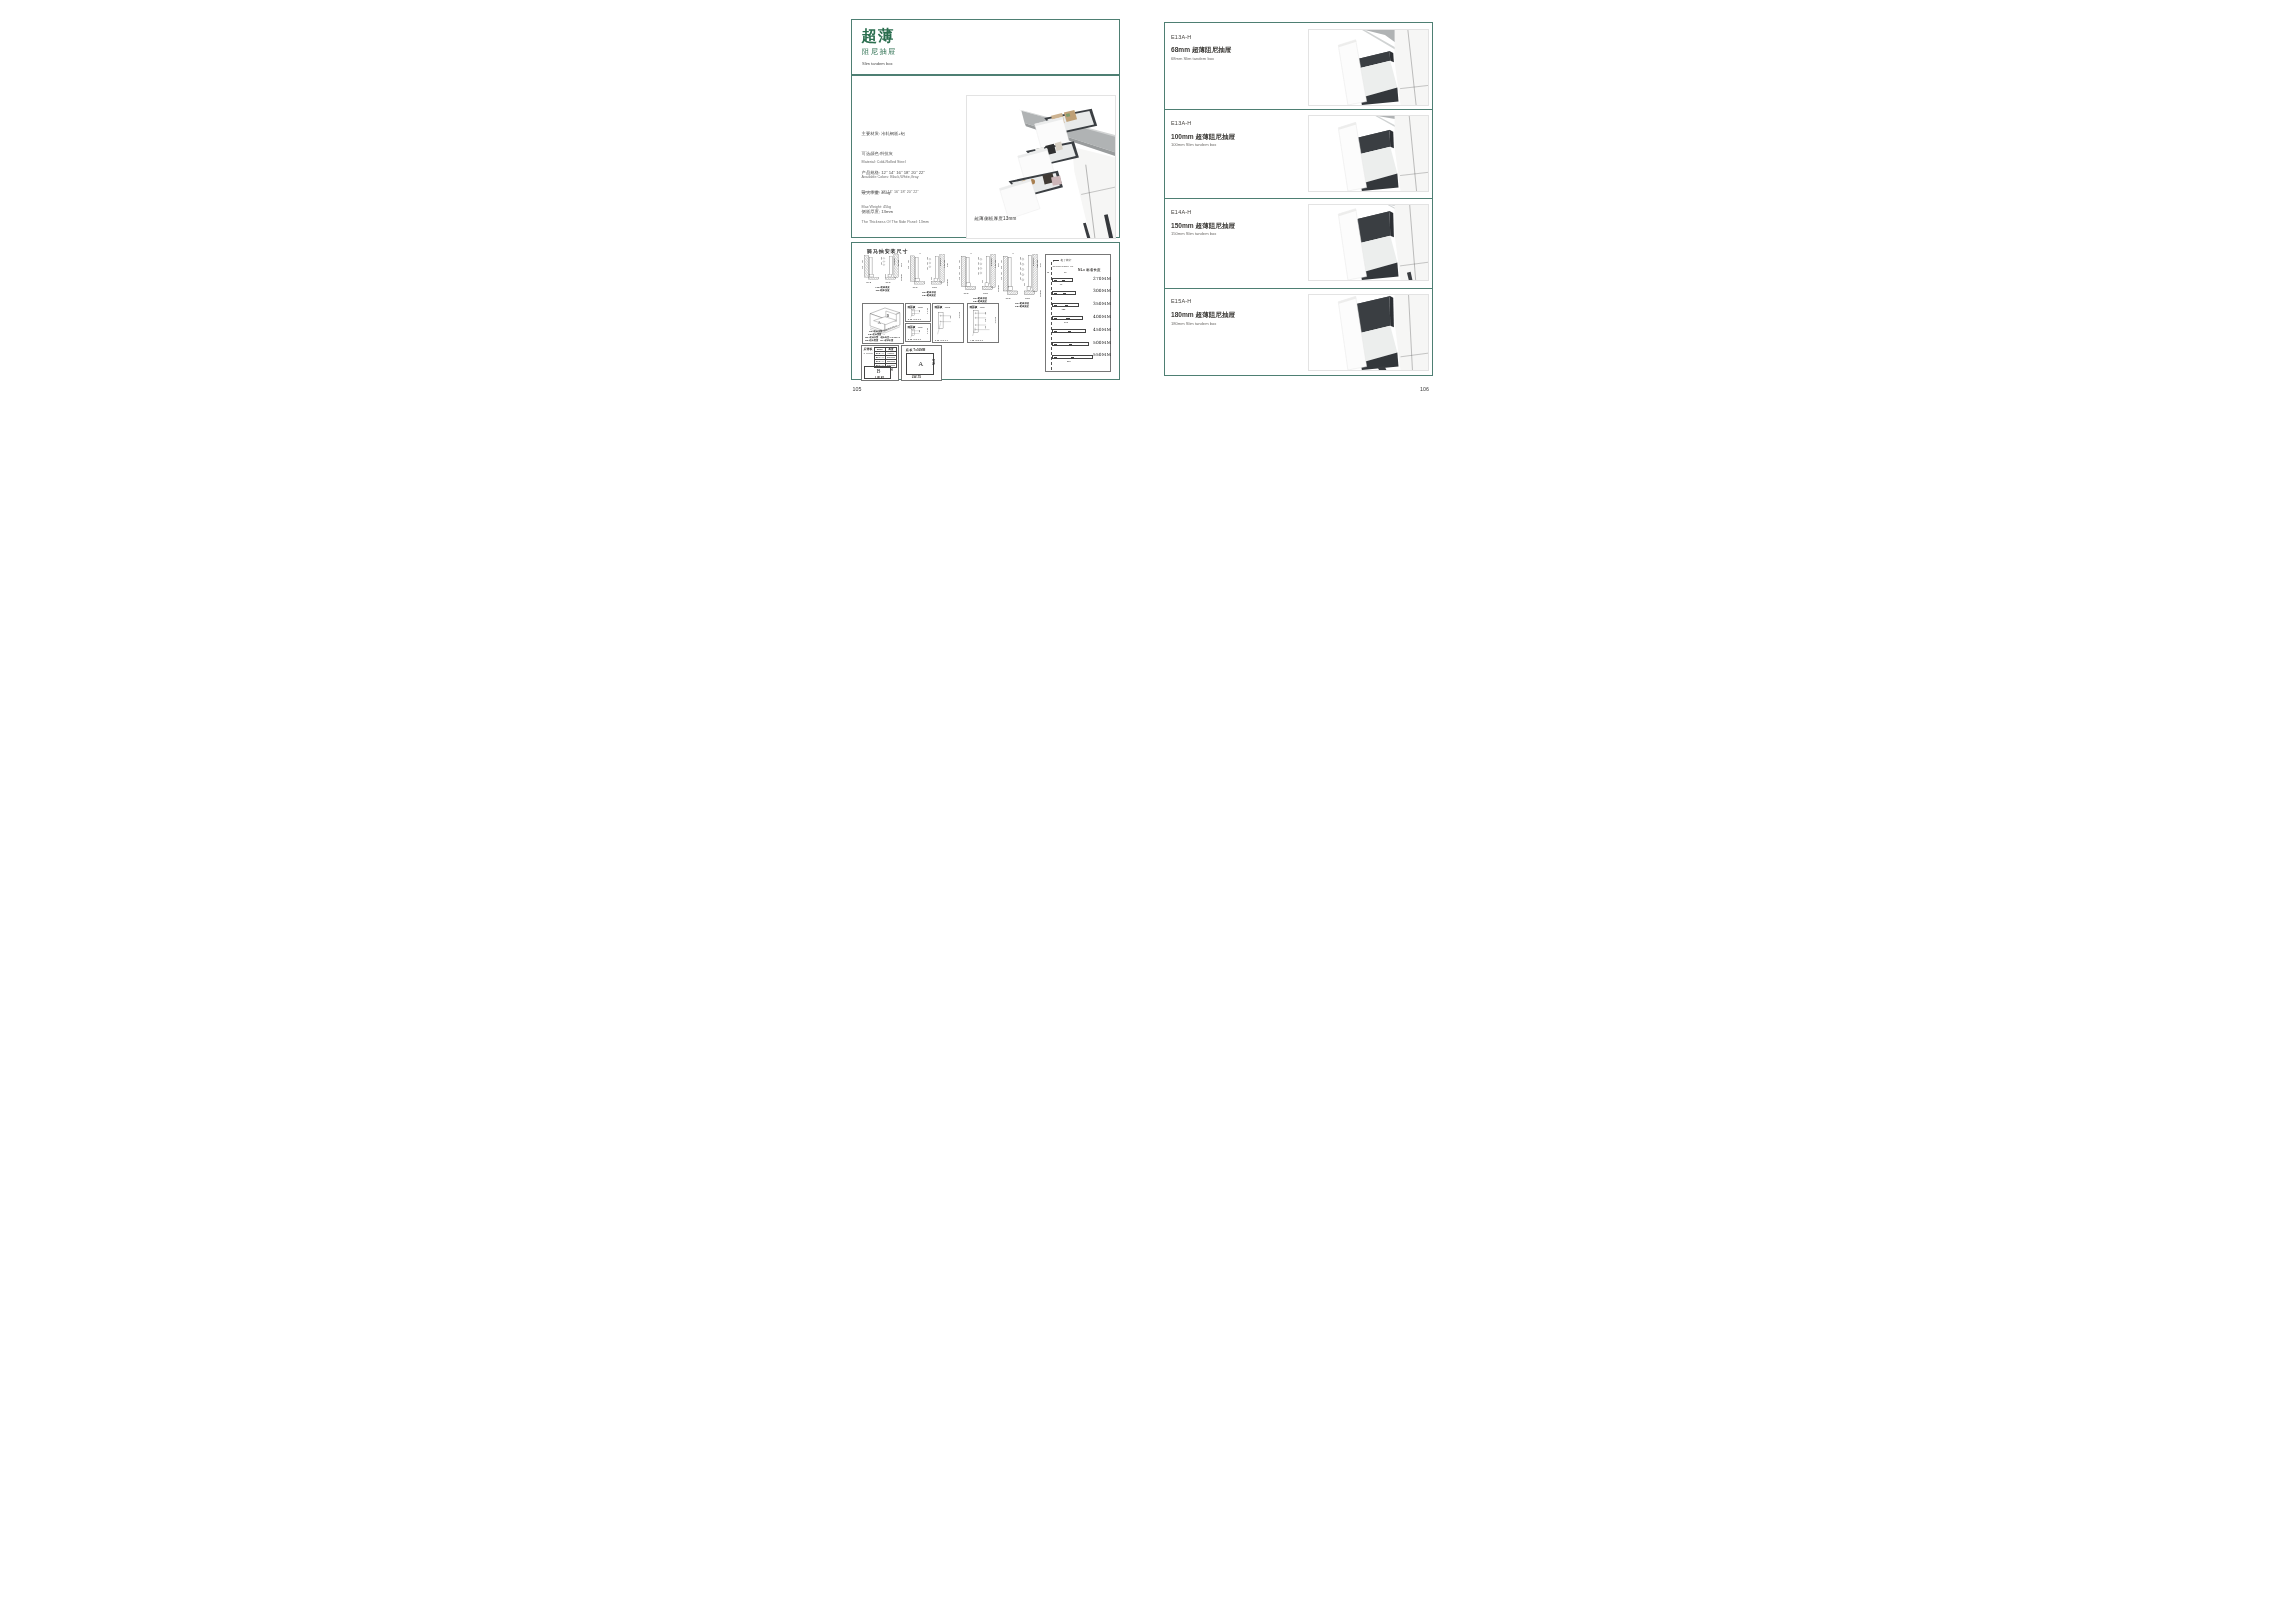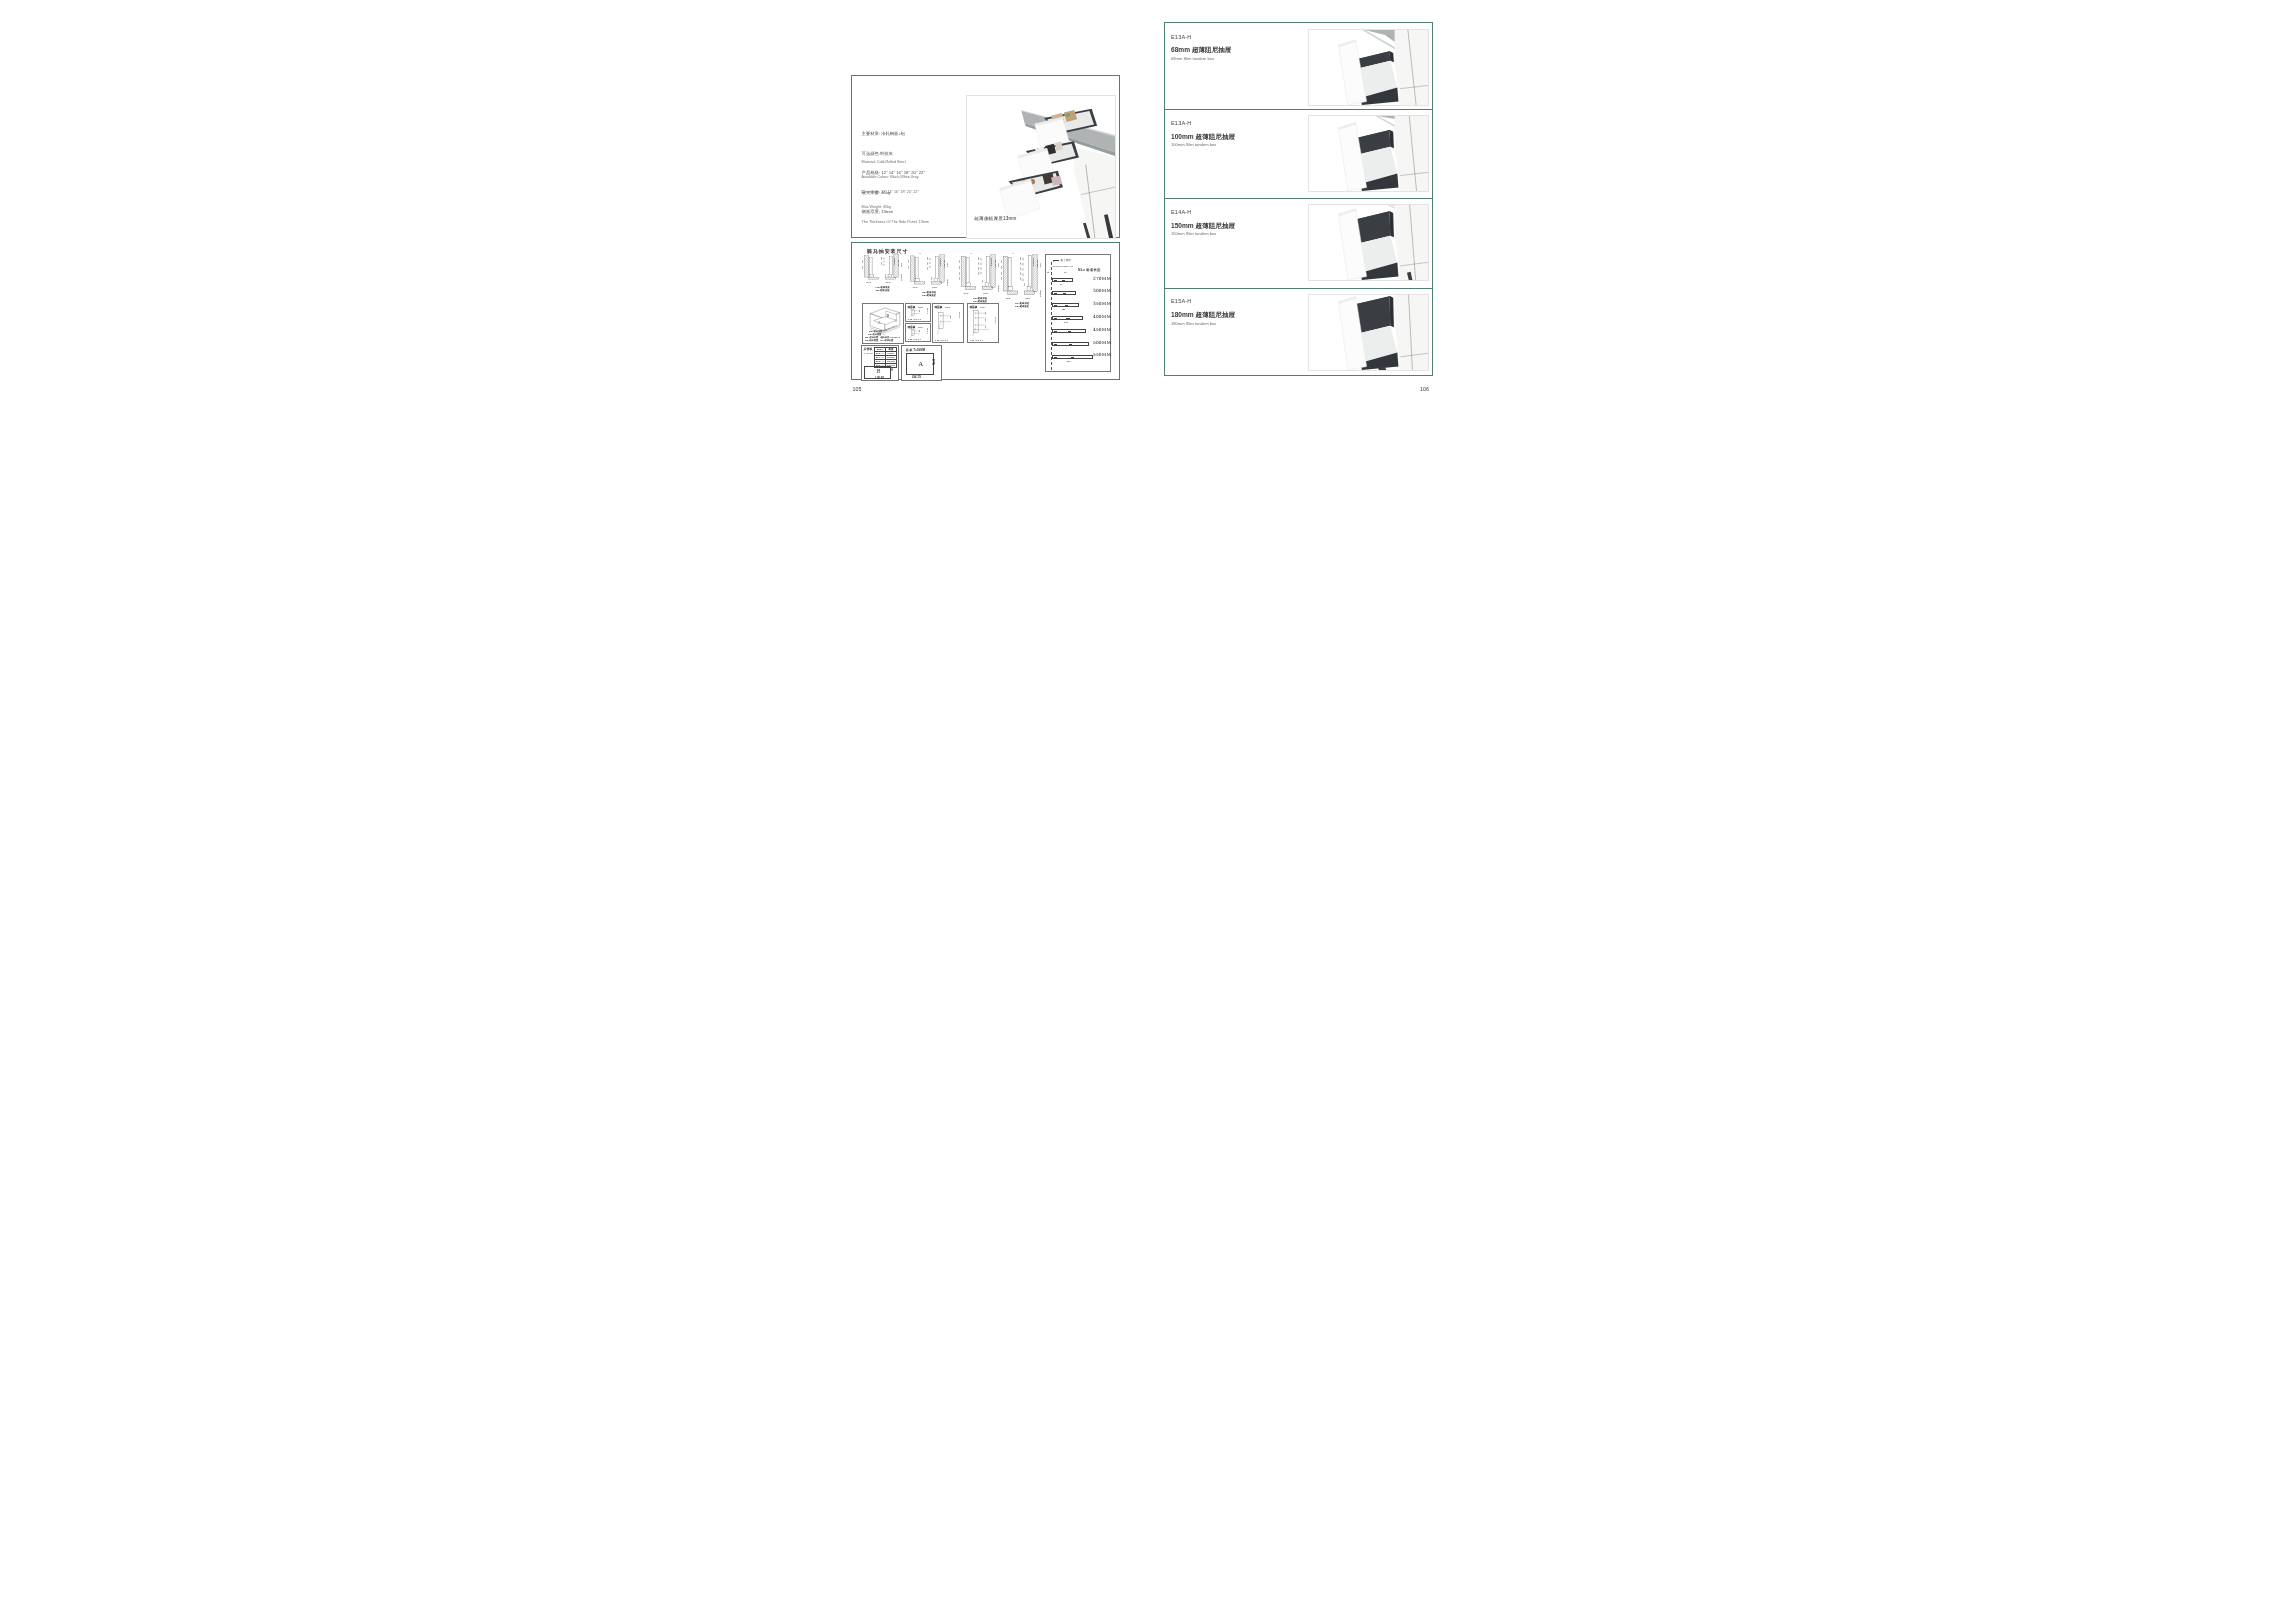--- a/index.html
+++ b/index.html
@@ -60,20 +60,25 @@
 <div class="page">
 
   <svg width="0" height="0" style="position:absolute">
     <defs>
       <pattern id="hatch" width="4" height="4" patternTransform="rotate(45)" patternUnits="userSpaceOnUse">
         <line x1="0" y1="0" x2="0" y2="4" stroke="#555" stroke-width="1.1"></line>
       </pattern>
     </defs>
   </svg>
 
+  <div class="tbox" style="left:19px;top:19px;width:269px;height:56px;">
+    <div class="t-cn1">超薄</div>
+    <div class="t-cn2">阻尼抽屉</div>
+    <div class="t-en">Slim tandem box</div>
+  </div>
 
   <div class="tbox" style="left:19px;top:75px;width:269px;height:163px;">
     <div class="specs-cn">
       <div>主要材质: 冷轧钢板+铝</div>
       <div>可选颜色:科技灰</div>
       <div>产品规格: 12" 14" 16" 18" 20" 22"</div>
       <div>最大承重: 45kg</div>
       <div>侧板厚度; 13mm</div>
     </div>
     <div class="specs-en">

